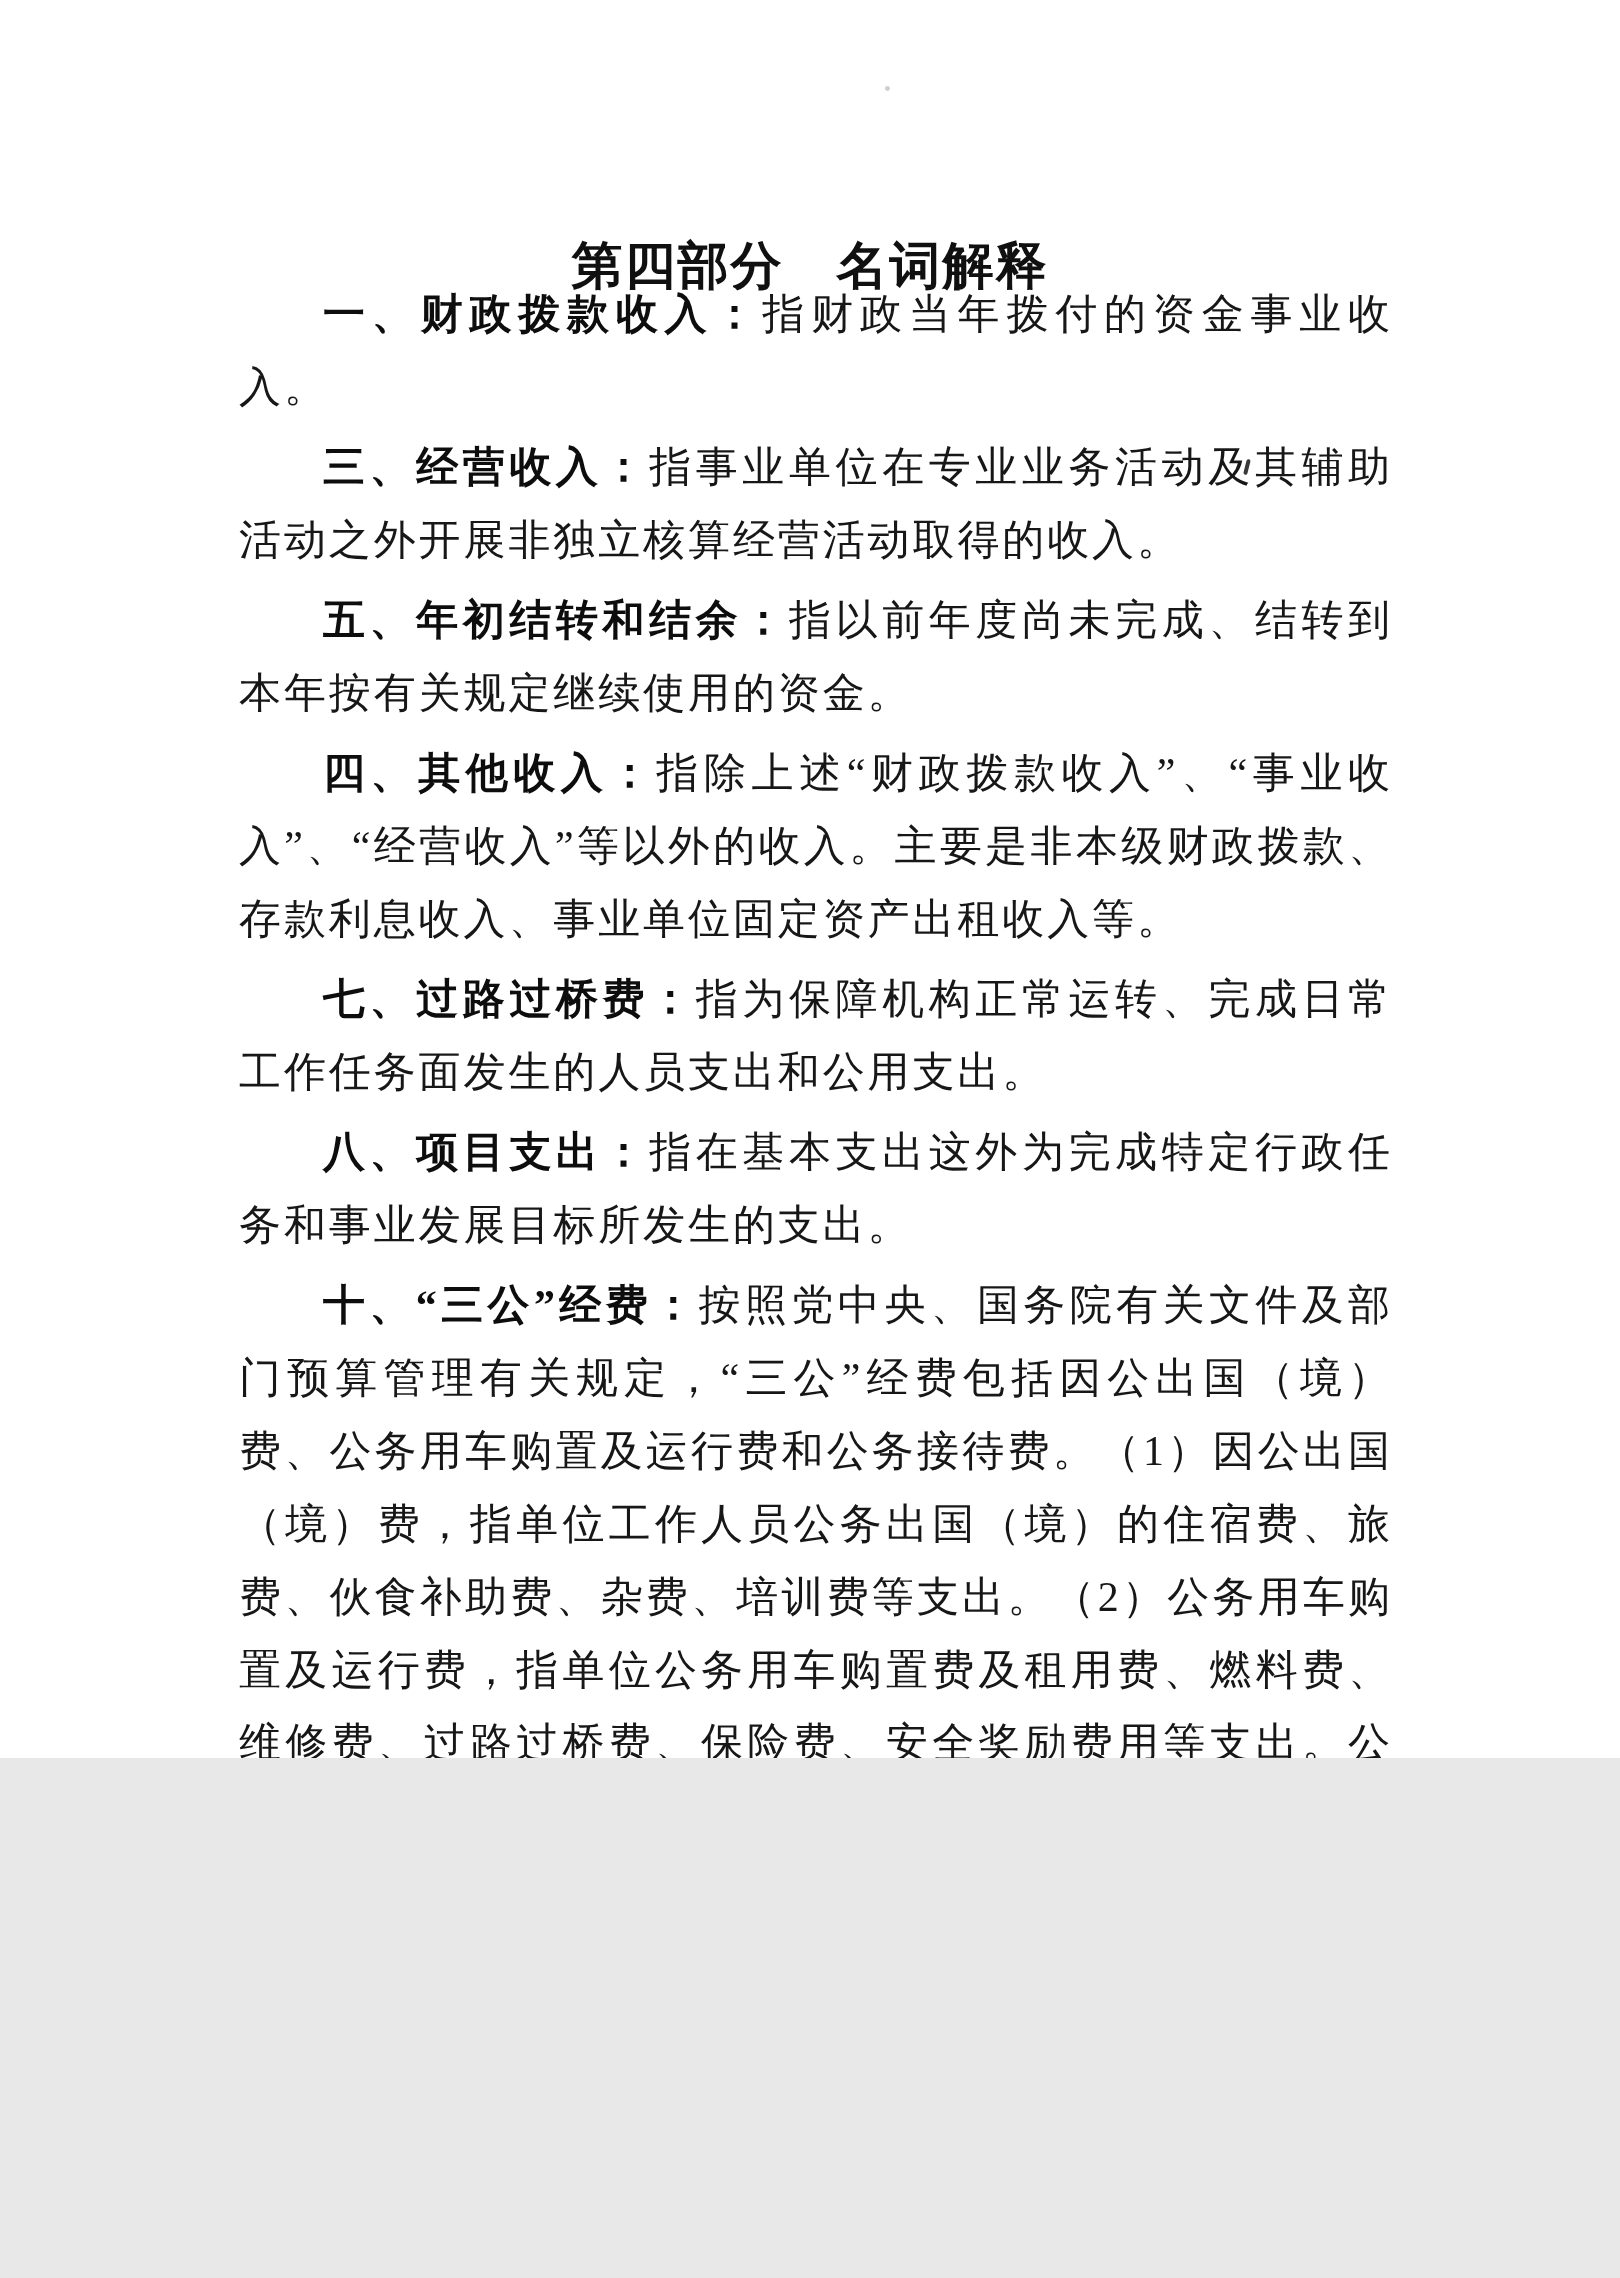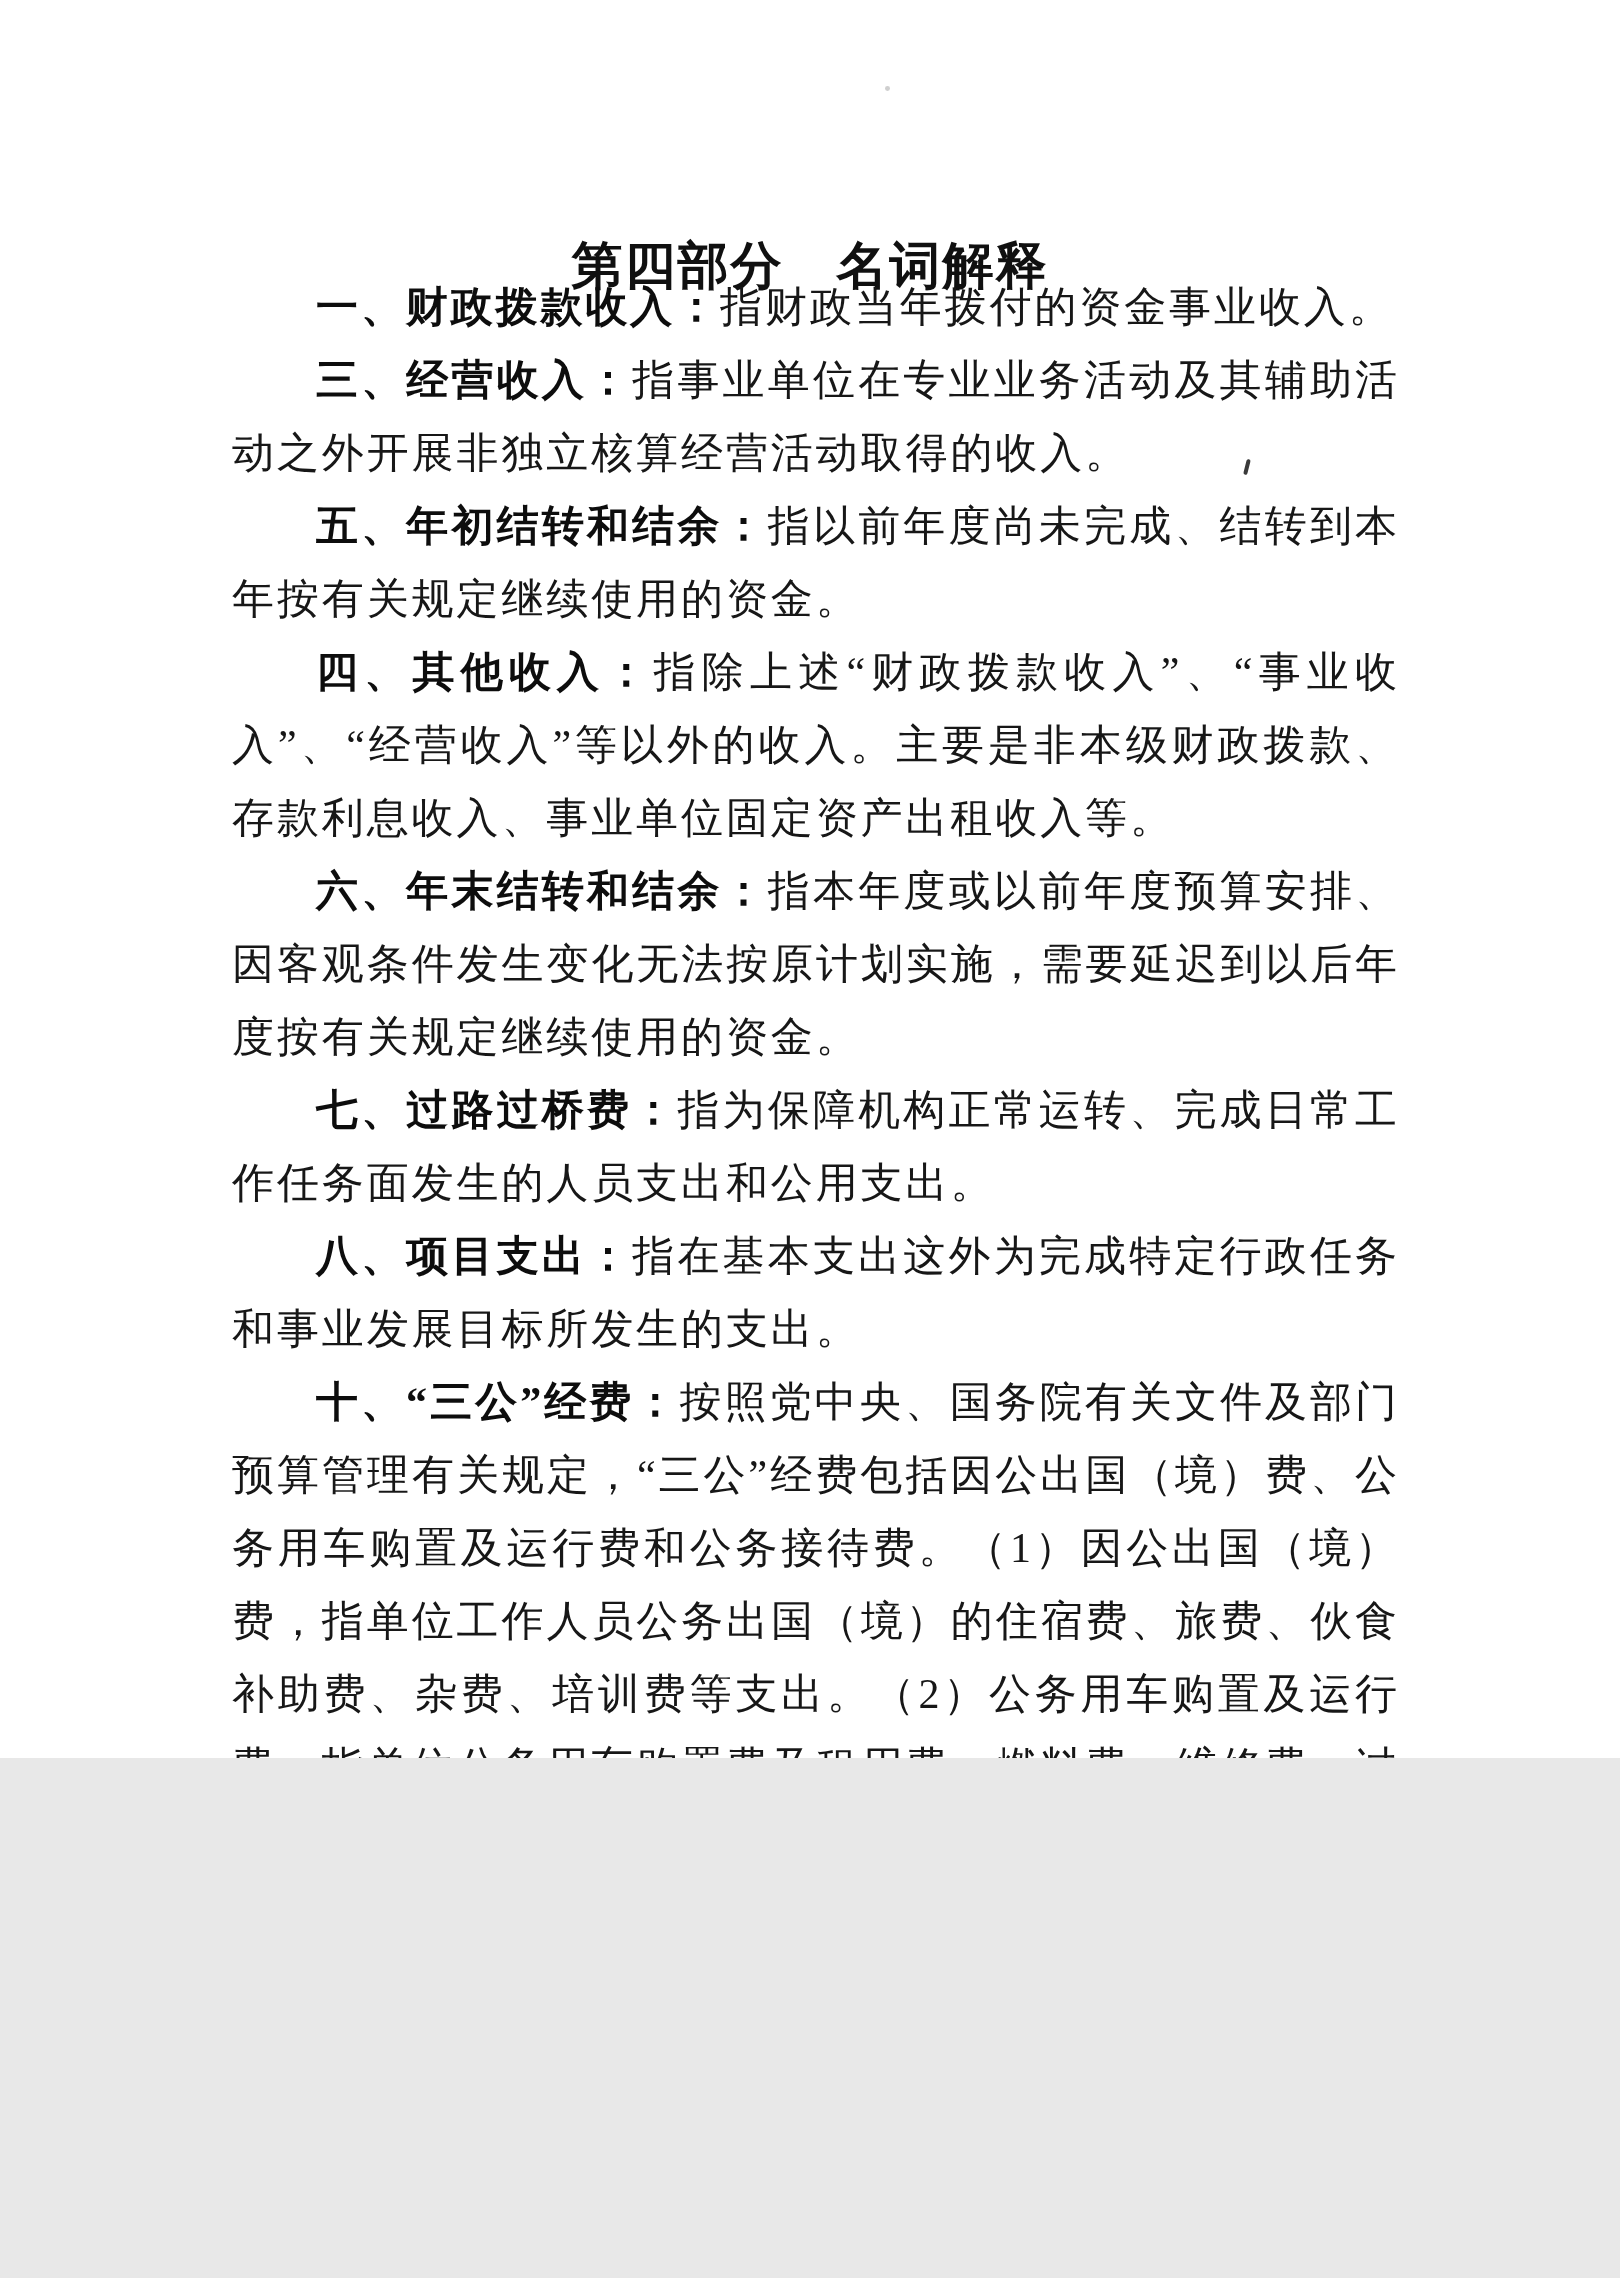--- a/index.html
+++ b/index.html
@@ -36,21 +36,21 @@
     left: 232px;
     width: 1168px;
     font-size: 42px;
     line-height: 73px;
     letter-spacing: 2.9px;
     text-align: justify;
     text-justify: inter-character;
     color: #171717;
   }
   .doc-body p {
-    margin: 0;
+    margin: 7px;
     padding: 0;
     text-indent: 84px;
   }
   .term {
     font-weight: 700;
     color: #0d0d0d;
   }
   
   .artifact-tick {
     position: absolute;
@@ -83,21 +83,20 @@
 
       <p><span class="term">一、财政拨款收入：</span><span>指财政当年拨付的资金事业收入。</span></p>
 
 
       <p><span class="term">三、经营收入：</span><span>指事业单位在专业业务活动及其辅助活动之外开展非独立核算经营活动取得的收入。</span></p>
 
       <p><span class="term">五、年初结转和结余：</span><span>指以前年度尚未完成、结转到本年按有关规定继续使用的资金。</span></p>
 
       <p><span class="term">四、其他收入：</span><span>指除上述“财政拨款收入”、“事业收入”、“经营收入”等以外的收入。主要是非本级财政拨款、存款利息收入、事业单位固定资产出租收入等。</span></p>
 
-      <p><span class="term">六、年末结转和结余：</span><span>指本年度或以前年度预算安排、因客观条件发生变化无法按原计划实施，需要延迟到以后年度按有关规定继续使用的资金。</span></p>
 
       <p><span class="term">七、过路过桥费：</span><span>指为保障机构正常运转、完成日常工作任务面发生的人员支出和公用支出。</span></p>
 
       <p><span class="term">八、项目支出：</span><span>指在基本支出这外为完成特定行政任务和事业发展目标所发生的支出。</span></p>
 
 
       <p><span class="term">十、“三公”经费：</span><span>按照党中央、国务院有关文件及部门预算管理有关规定，“三公”经费包括因公出国（境）费、公务用车购置及运行费和公务接待费。（1）因公出国（境）费，指单位工作人员公务出国（境）的住宿费、旅费、伙食补助费、杂费、培训费等支出。（2）公务用车购置及运行费，指单位公务用车购置费及租用费、燃料费、维修费、过路过桥费、保险费、安全奖励费用等支出。公务用车指用于履行公务的机动车辆，包括领导干部专车、一般公务用车和执法执勤用车。（3）</span></p>
     </div>
 
   <div class="artifact-tick"></div>

